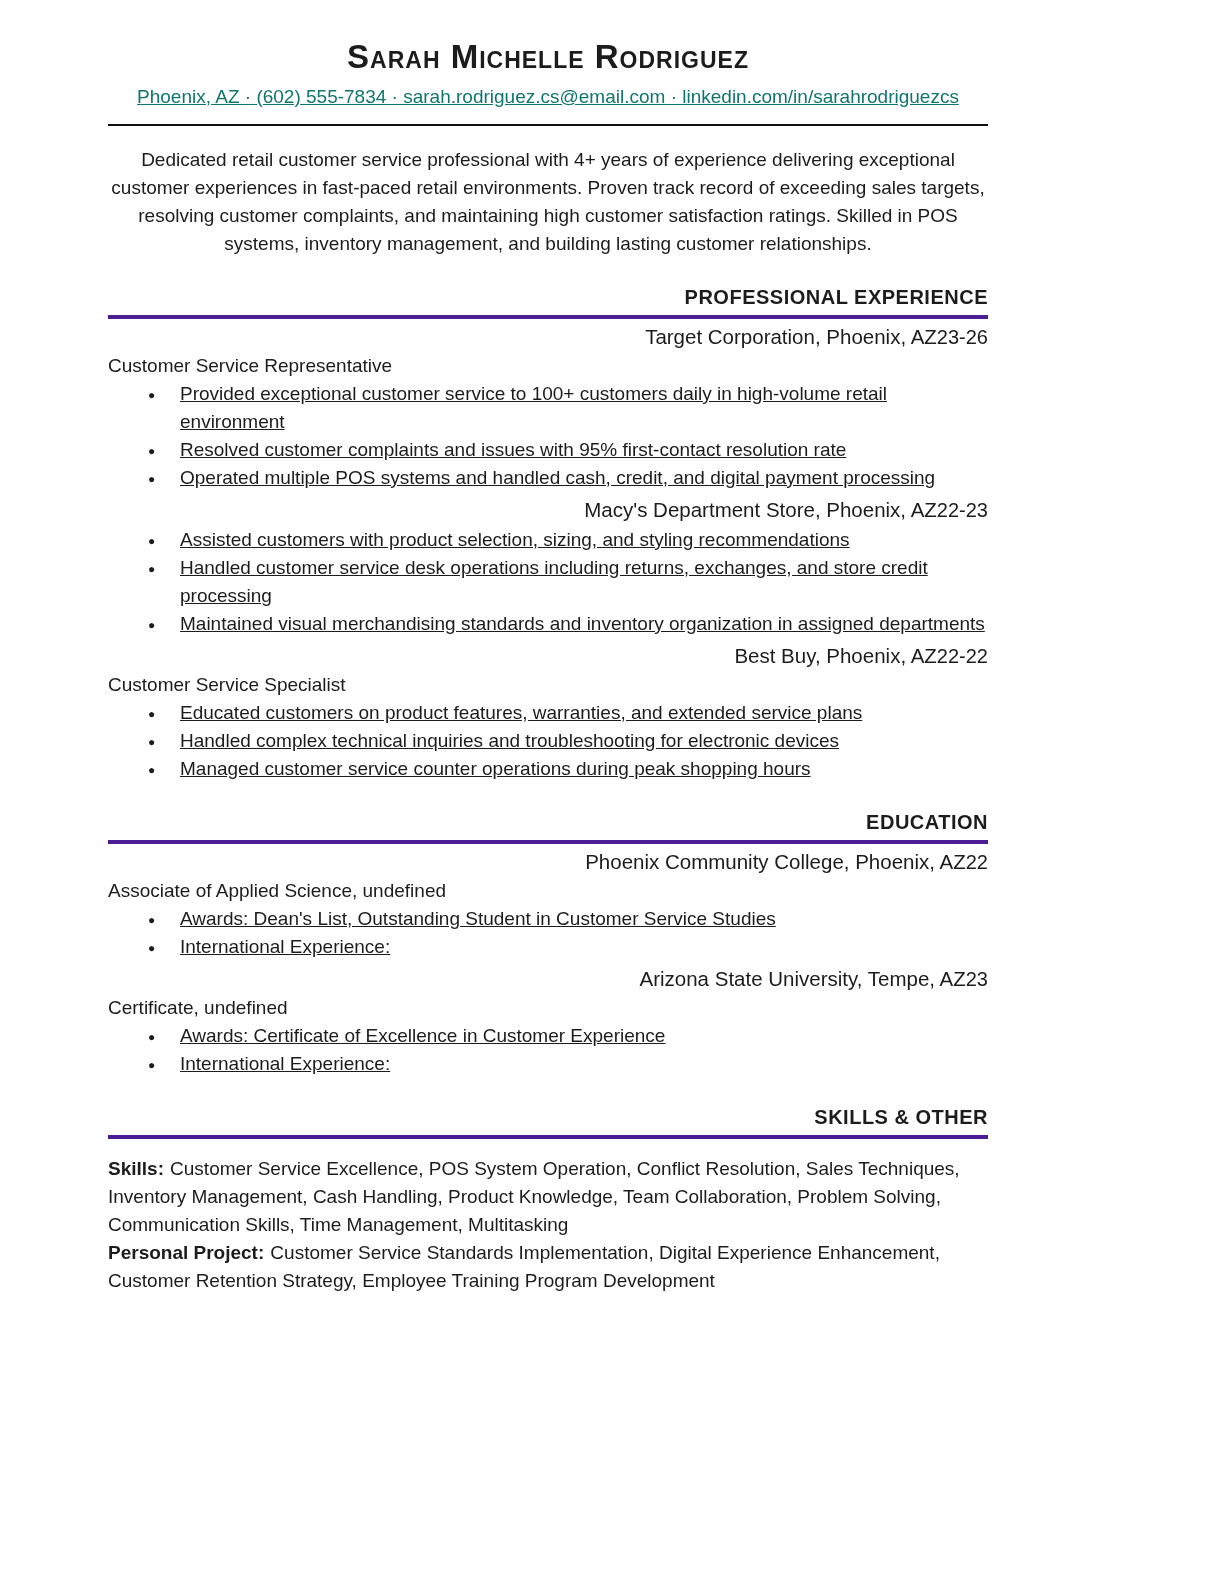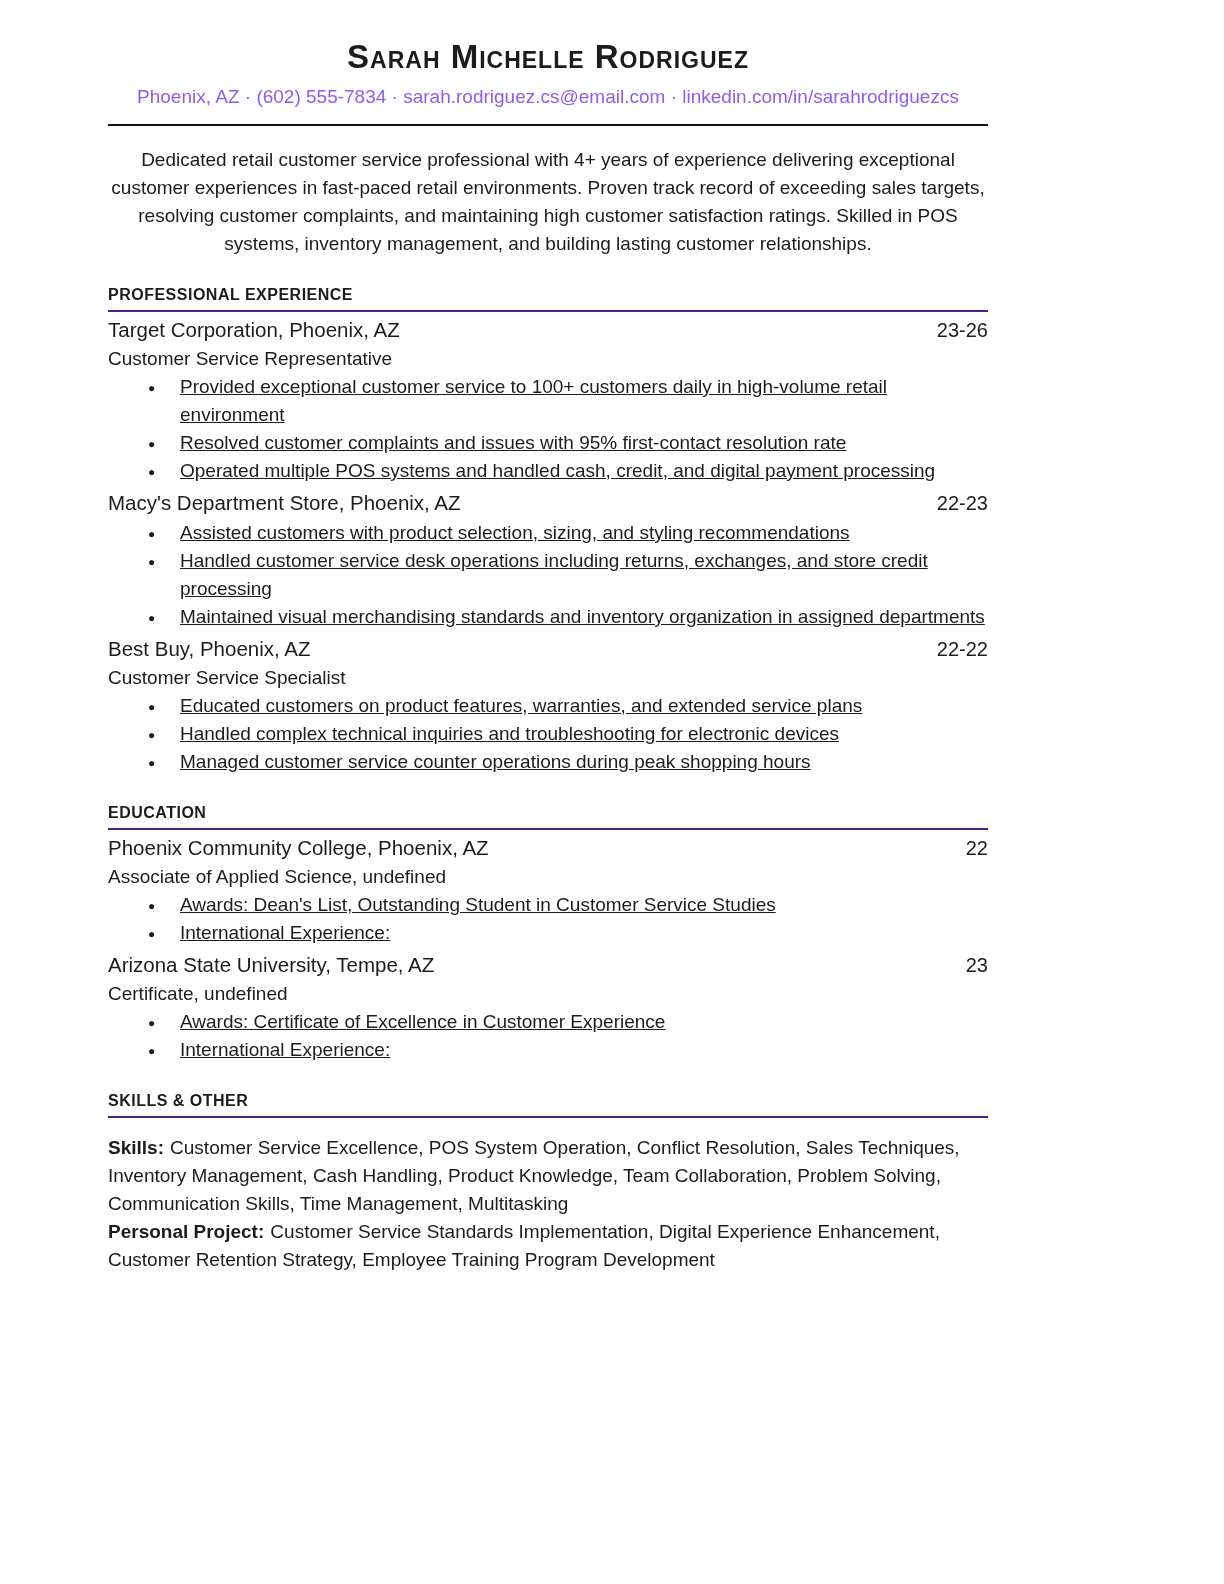--- a/index.html
+++ b/index.html
@@ -24,52 +24,53 @@
     font-size: 33px;
     font-weight: 700;
     font-variant: small-caps;
     letter-spacing: 1px;
     line-height: 1.15;
   }
   .contact-line {
     margin-top: 8px;
     font-size: 19px;
     line-height: 1.4;
-    color: #8b5cf6;
+    color: #0f766e;
+    text-decoration: underline;
   }
   .header-rule {
     border: none;
     border-top: 2.5px solid #111111;
     margin-top: 13px;
   }
 
   
   .summary {
     margin-top: 20px;
     font-size: 19px;
     line-height: 28px;
     text-align: center;
   }
 
   
   section { margin-top: 28px; }
   .section-title {
-    font-size: 16px;
+    font-size: 20px;
     font-weight: 700;
-    text-align: left;
+    text-align: right;
     letter-spacing: 0.5px;
     padding-bottom: 6px;
-    border-bottom: 2px solid #4c1d95;
+    border-bottom: 4px solid #4c1d95;
   }
 
   
   .entry { margin-top: 3px; }
   .entry-head {
     display: flex;
-    justify-content: space-between;
+    justify-content: flex-end;
     align-items: baseline;
     font-size: 20.5px;
     line-height: 30px;
     margin-top: 2px;
   }
   .entry-dates { font-size: 20px; white-space: nowrap; }
   .entry-title {
     font-size: 19px;
     font-weight: 400;
     line-height: 27px;

